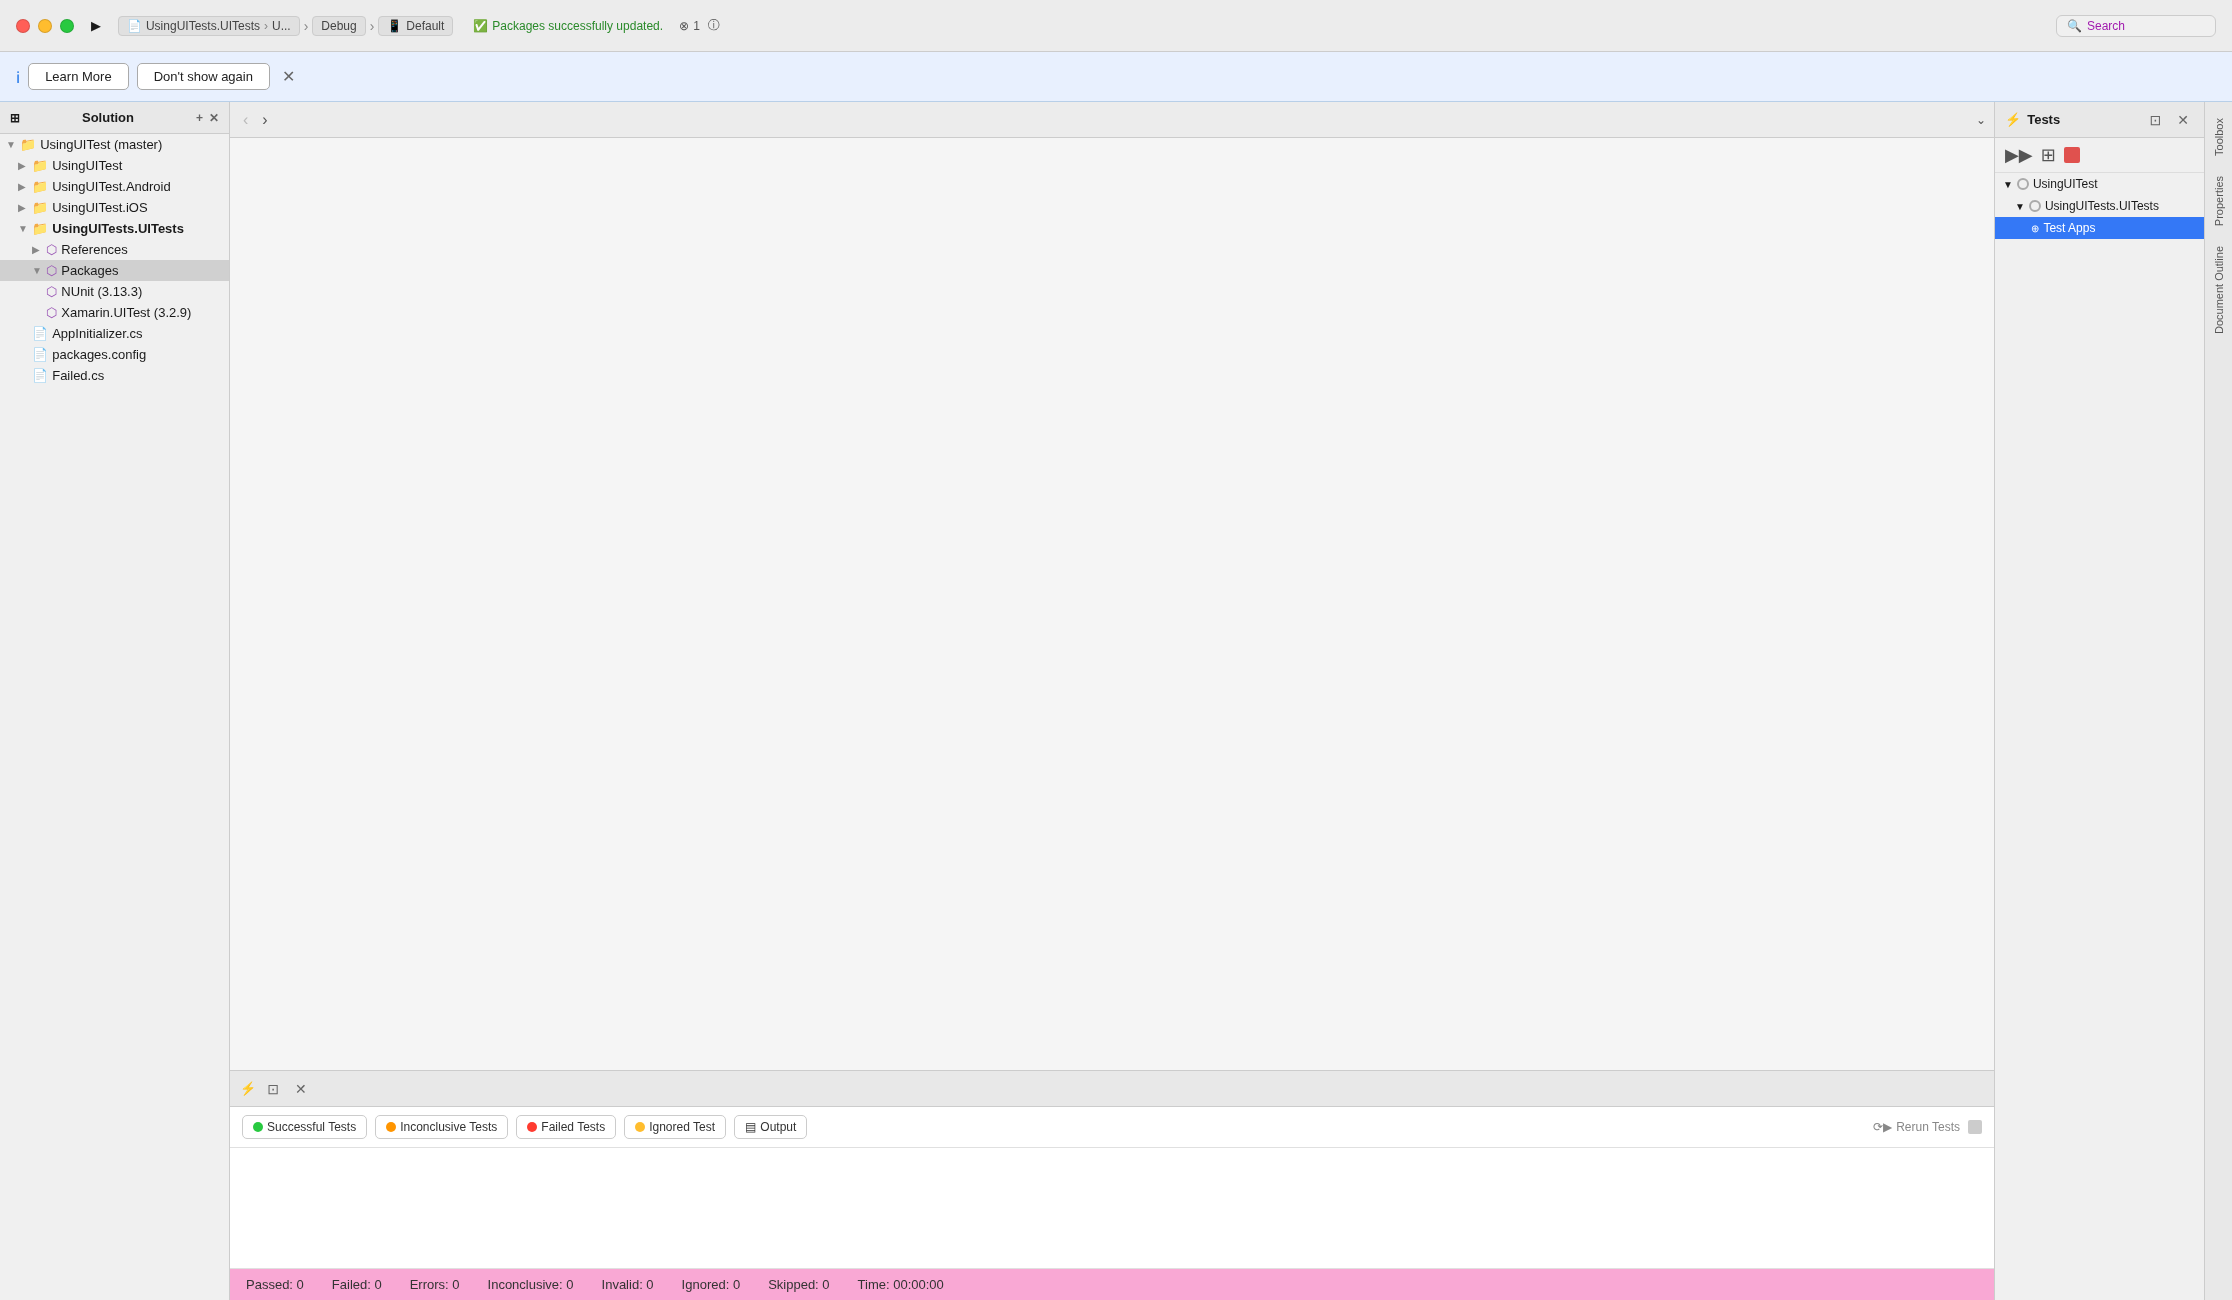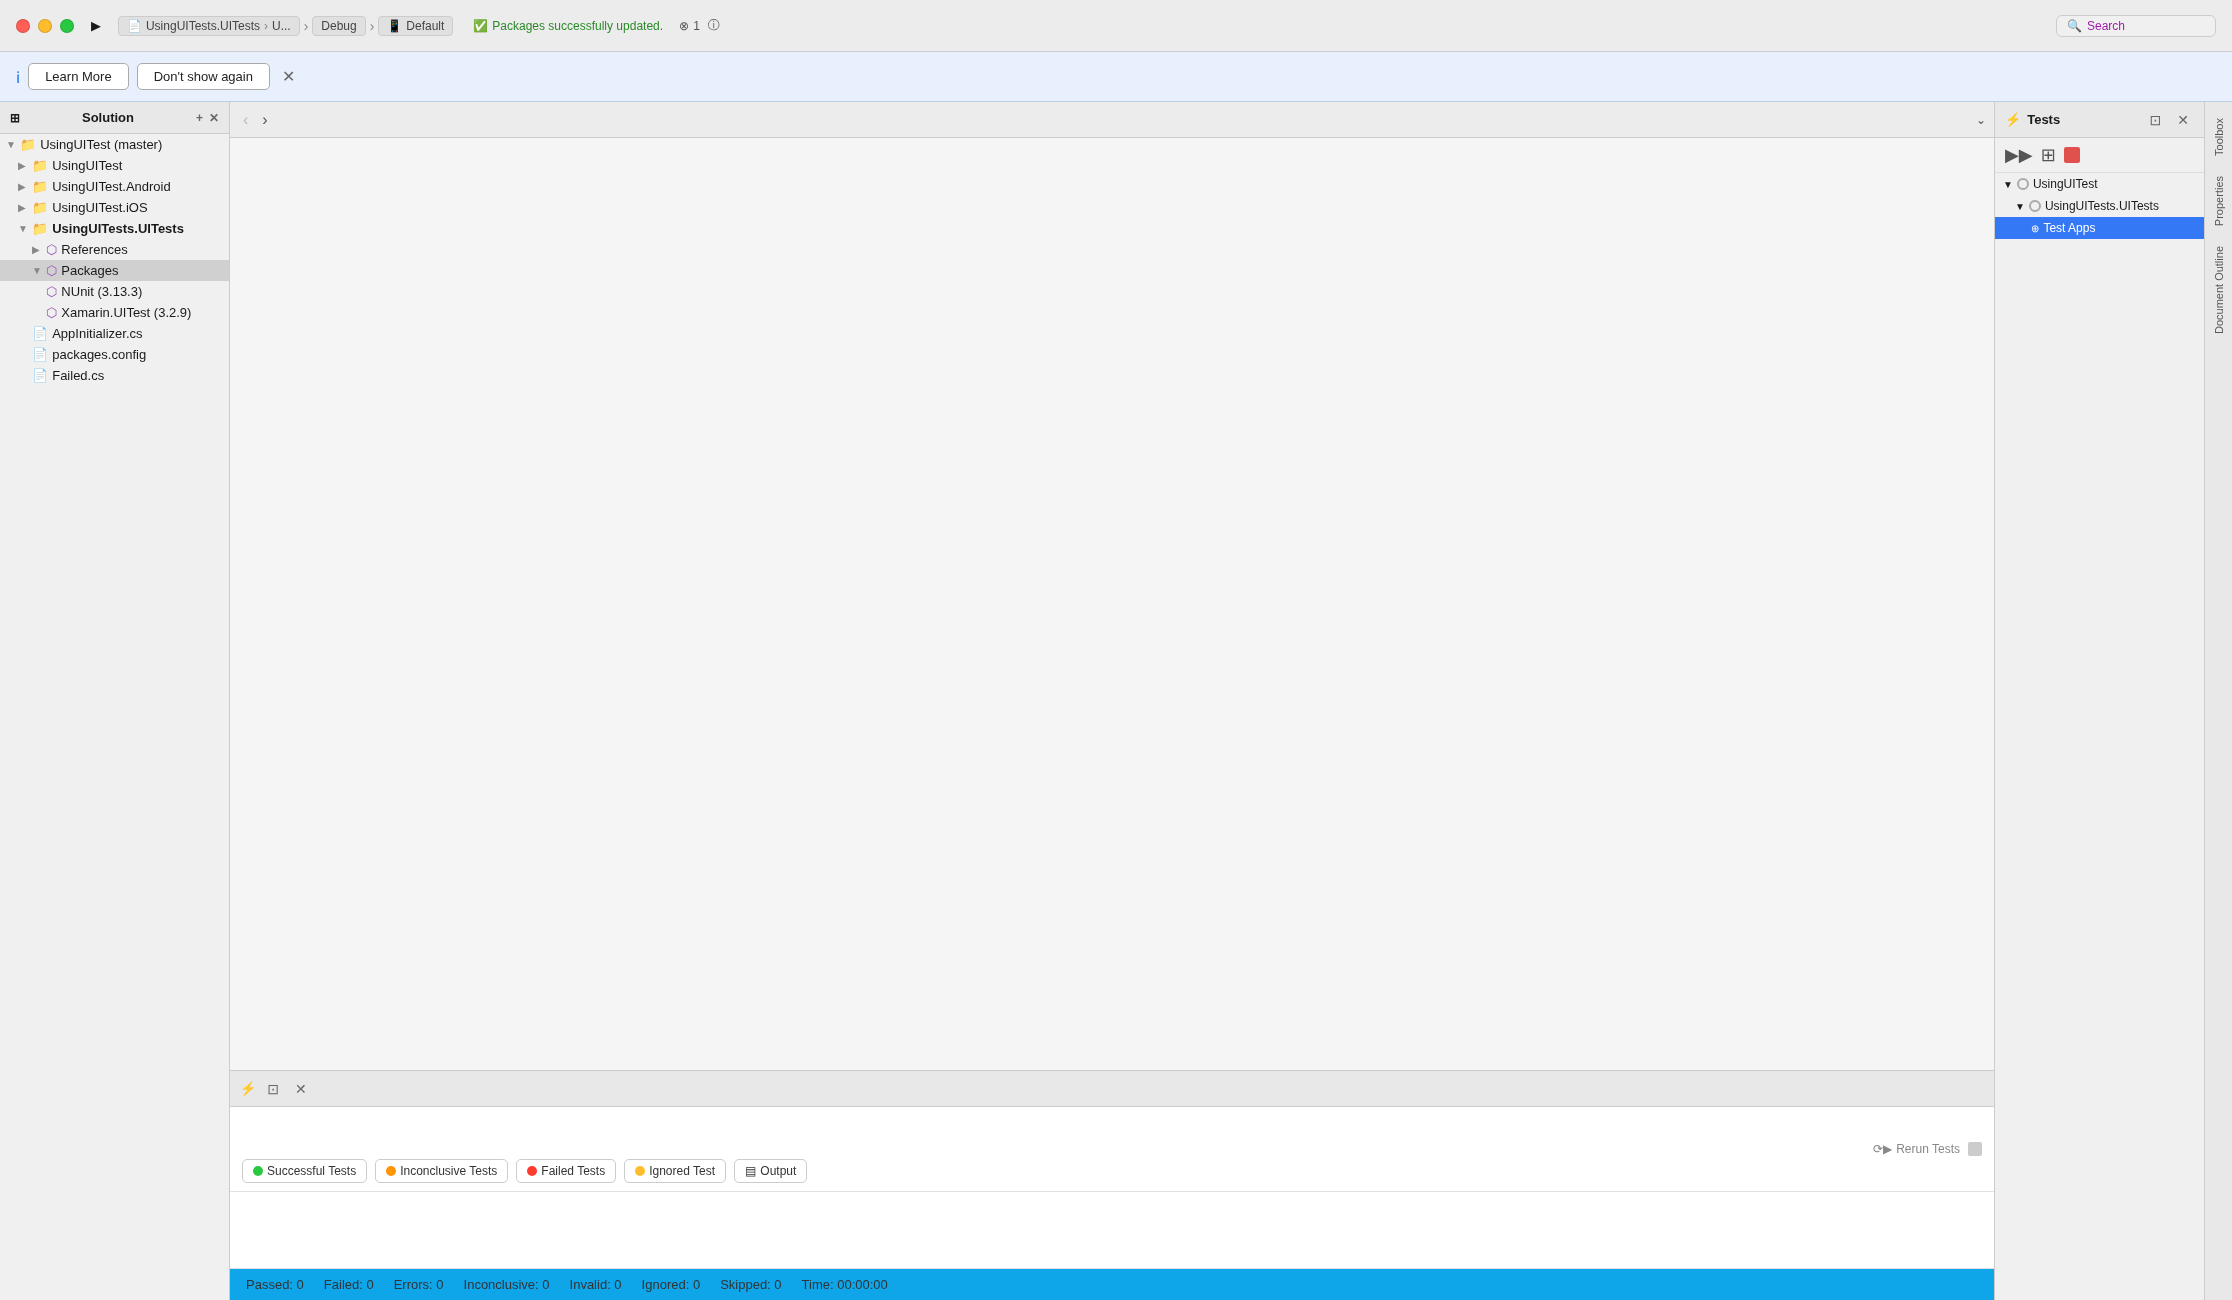--- a/index.html
+++ b/index.html
@@ -241,21 +241,20 @@
       display: flex;
       align-items: center;
       gap: 4px;
       background: white;
       border: 1px solid #ccc;
       border-radius: 5px;
       padding: 4px 10px;
       font-size: 12px;
       cursor: pointer;
       color: #333;
-      margin-top: 44px;
     }
     .test-filter-btn .dot {
       width: 10px;
       height: 10px;
       border-radius: 50%;
       flex-shrink: 0;
     }
     .dot-green { background: #28c940; }
     .dot-orange { background: #ff9500; }
     .dot-red { background: #ff3b30; }
@@ -279,26 +278,26 @@
       border-radius: 2px;
       cursor: pointer;
     }
     .test-content {
       flex: 1;
       background: white;
     }
     .test-stats {
       display: flex;
       align-items: center;
-      gap: 20px;
+      gap: 28px;
       padding: 8px 16px;
       font-size: 13px;
       color: #333;
       border-top: 1px solid #e0e0e0;
-      background: #0ea5e9;
+      background: #f9a8d4;
     }
     .stat-item { display: flex; gap: 4px; }
     .stat-label { font-weight: 500; }
 
     
     .right-panel {
       width: 210px;
       background: #f0f0f0;
       border-left: 1px solid #ccc;
       display: flex;

